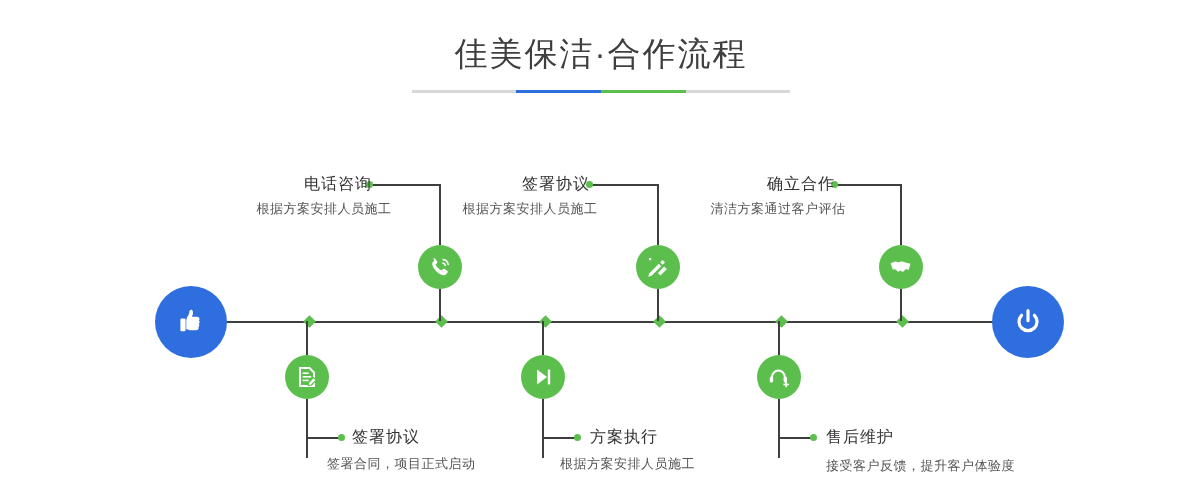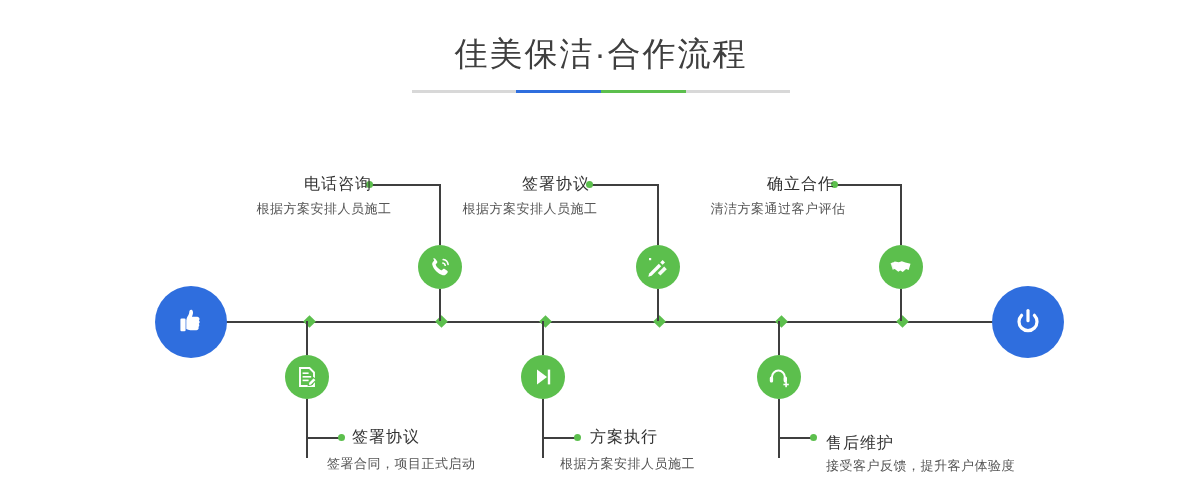--- a/index.html
+++ b/index.html
@@ -312,21 +312,21 @@
           <path d="M11.4 17.8h2.8v1.7h-2.8z" opacity="0"></path>
           <rect x="18.3" y="16.8" width="1.6" height="5.4"></rect>
           <rect x="16.4" y="18.7" width="5.4" height="1.6"></rect>
         </g>
       </svg>
     </div>
     <div class="conn-v" style="left:778px; top:181px; height:34px;"></div>
     <div class="conn-v" style="left:778px; top:259px; height:59px;"></div>
     <div class="conn-h" style="left:778px; top:297px; width:36px;"></div>
     <div class="dot" style="left:810px; top:294px;"></div>
-    <div class="label below" style="left:826px; top:292px;">
+    <div class="label below" style="left:826px; top:286px;">
       <div class="lbl-title">售后维护</div>
     </div>
     <div class="label below" style="left:826px; top:312px;">
       <div class="lbl-desc">接受客户反馈，提升客户体验度</div>
     </div>
 
   </div>
 </div>
 
 </body></html>

